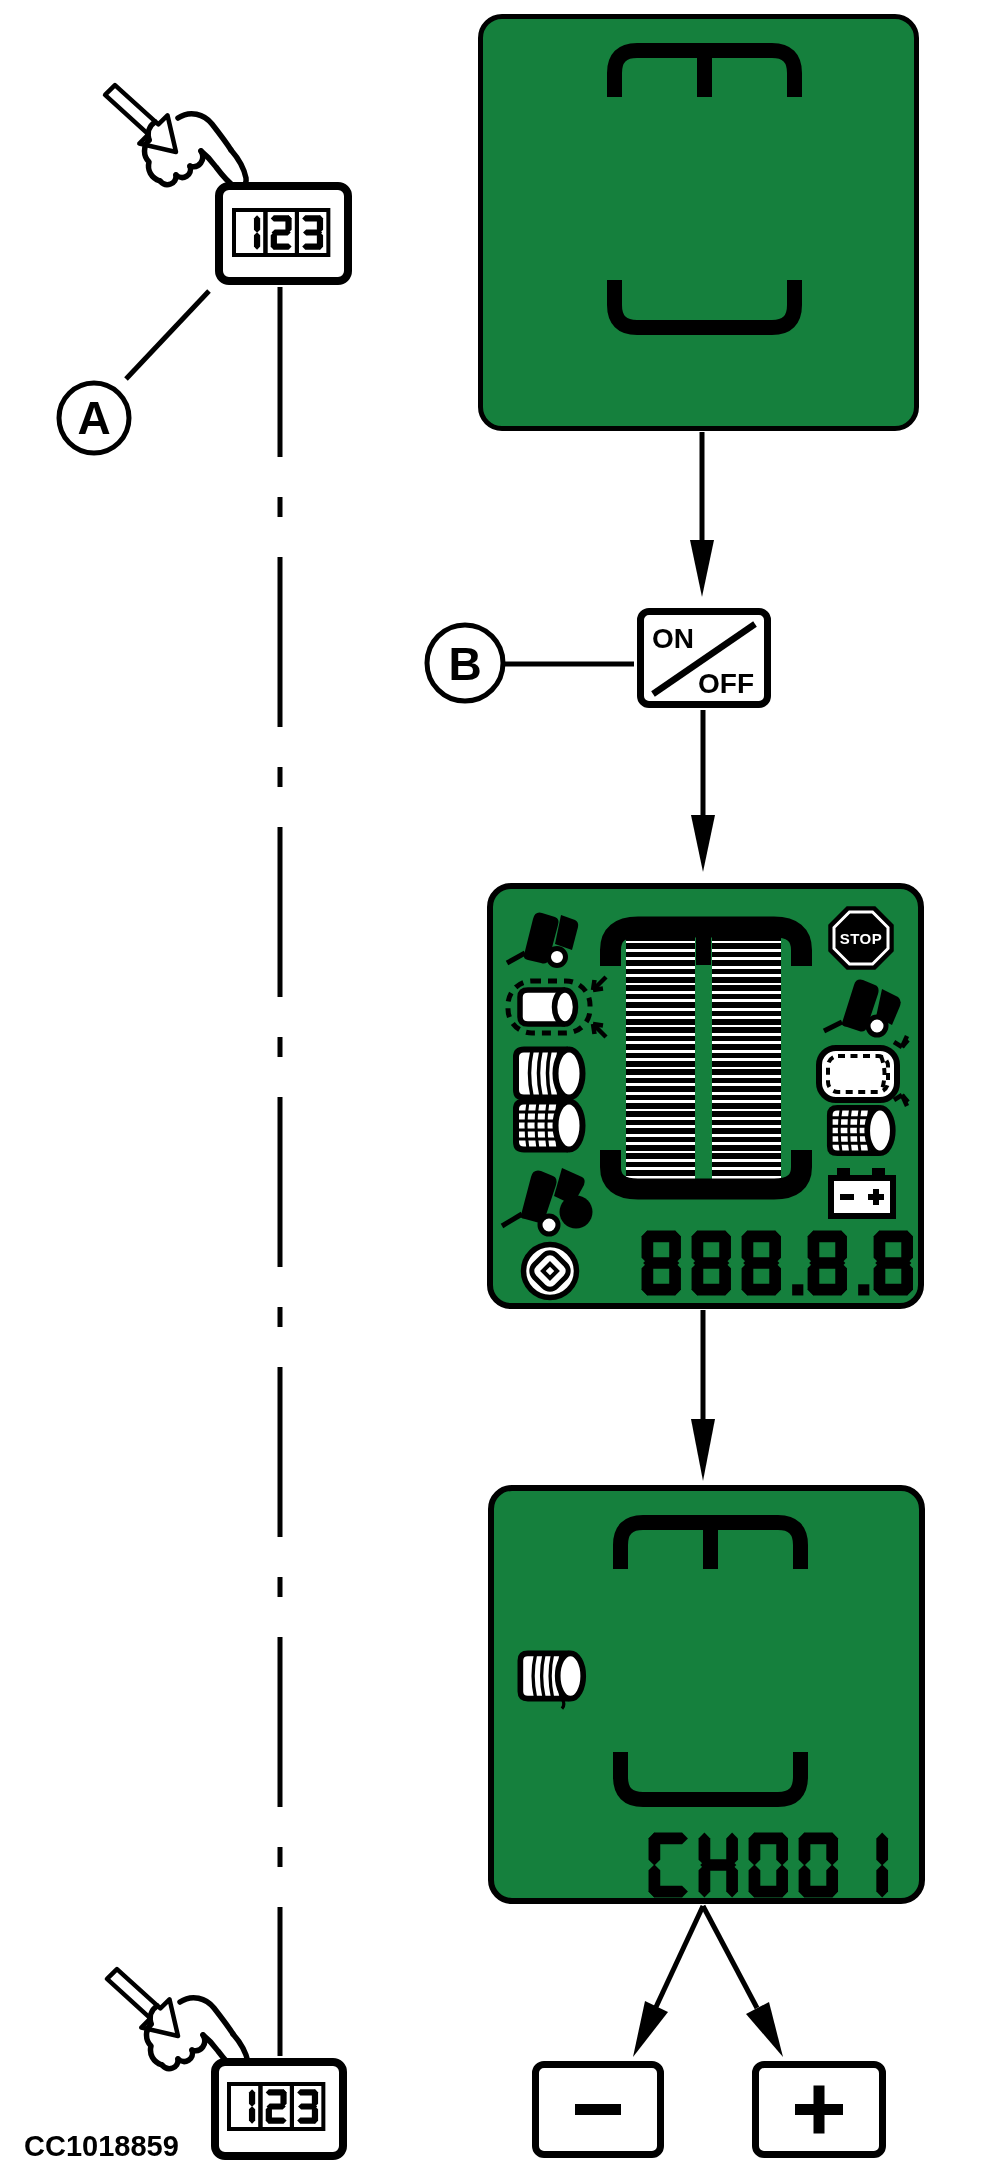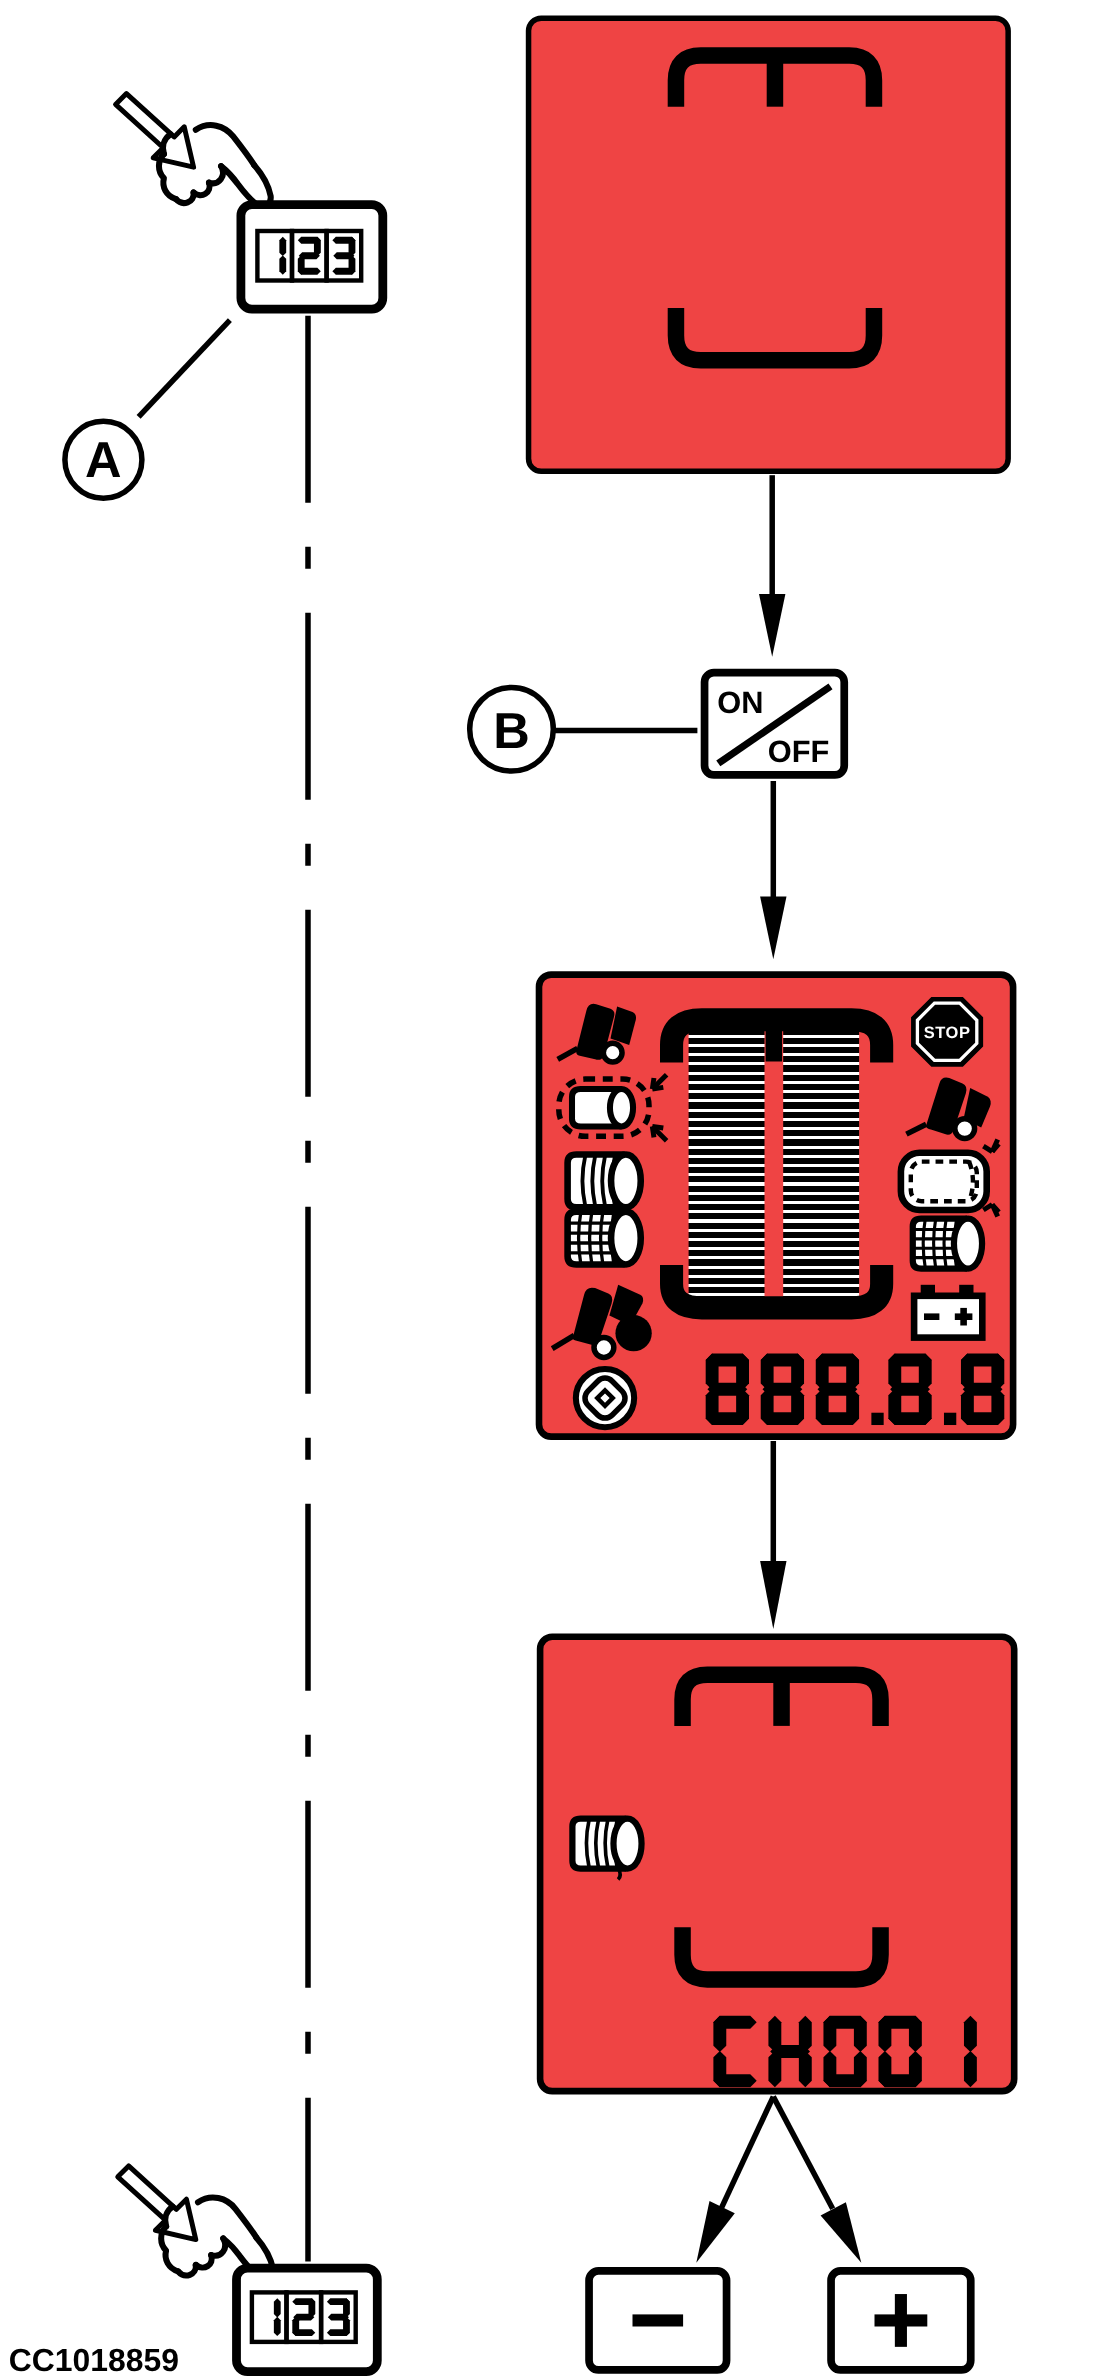--- a/index.html
+++ b/index.html
@@ -1,25 +1,25 @@
 <!DOCTYPE html>
 <html><head>
 <meta charset="utf-8">
 <style>
   html,body{margin:0;padding:0;background:#fff;}
   #canvas{position:relative;width:997px;height:2163px;background:#fff;overflow:hidden;
           font-family:"Liberation Sans",sans-serif;color:#000;}
   .abs{position:absolute;}
-  .screen{position:absolute;background:#ef4444;border:6px solid #000;border-radius:14px;box-sizing:border-box;}
+  .screen{position:absolute;background:#15803d;border:6px solid #000;border-radius:24px;box-sizing:border-box;}
   .pushbtn{position:absolute;background:#fff;border:8px solid #000;border-radius:14px;box-sizing:border-box;}
   .seg{position:absolute;}
   .seg svg{display:block;overflow:visible;}
   svg{overflow:visible;}
   .stripes{position:absolute;background:repeating-linear-gradient(180deg,#000 0 5.6px,#fff 5.6px 8.4px);}
-  #figcode{position:absolute;left:8px;top:2130px;font-size:29px;font-weight:bold;letter-spacing:0px;}
+  #figcode{position:absolute;left:24px;top:2130px;font-size:29px;font-weight:bold;letter-spacing:0px;}
   .onoff-text{font-weight:bold;}
 </style>
 </head>
 <body>
 
 <div id="canvas">
 
   <svg class="abs" style="left:0;top:0;pointer-events:none;" width="997" height="2163" viewBox="0 0 997 2163">
 
     <line x1="280" y1="287" x2="280" y2="2056" stroke="#000" stroke-width="5" stroke-dasharray="170 40 20 40"></line>

